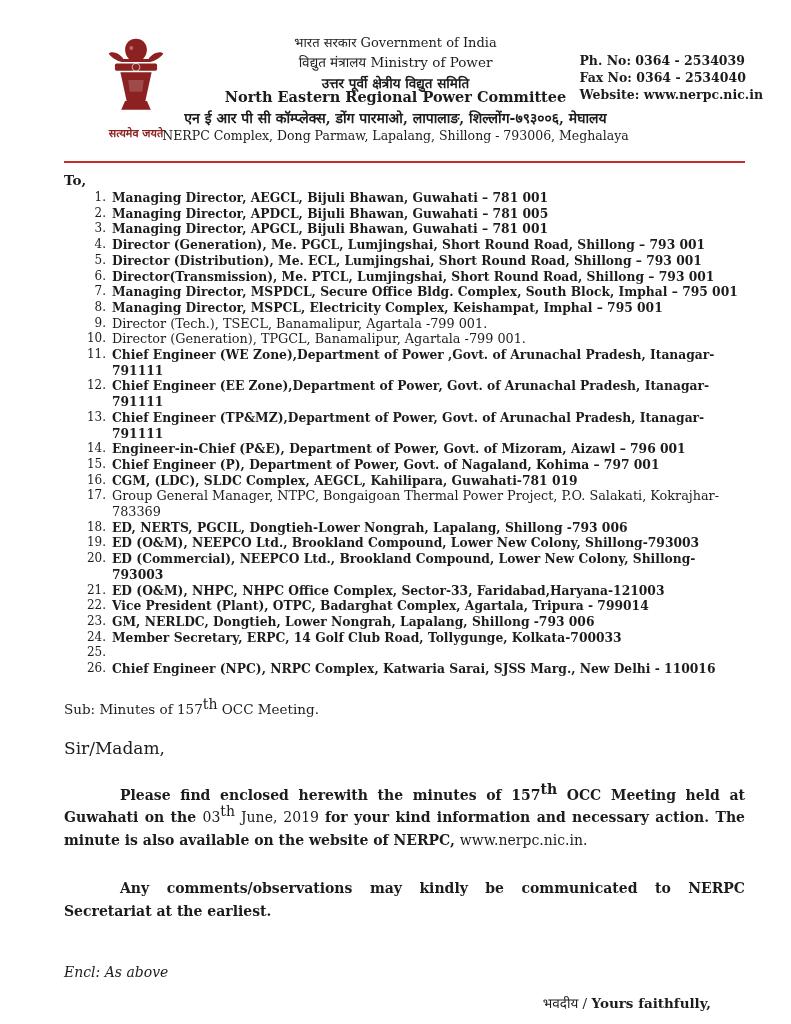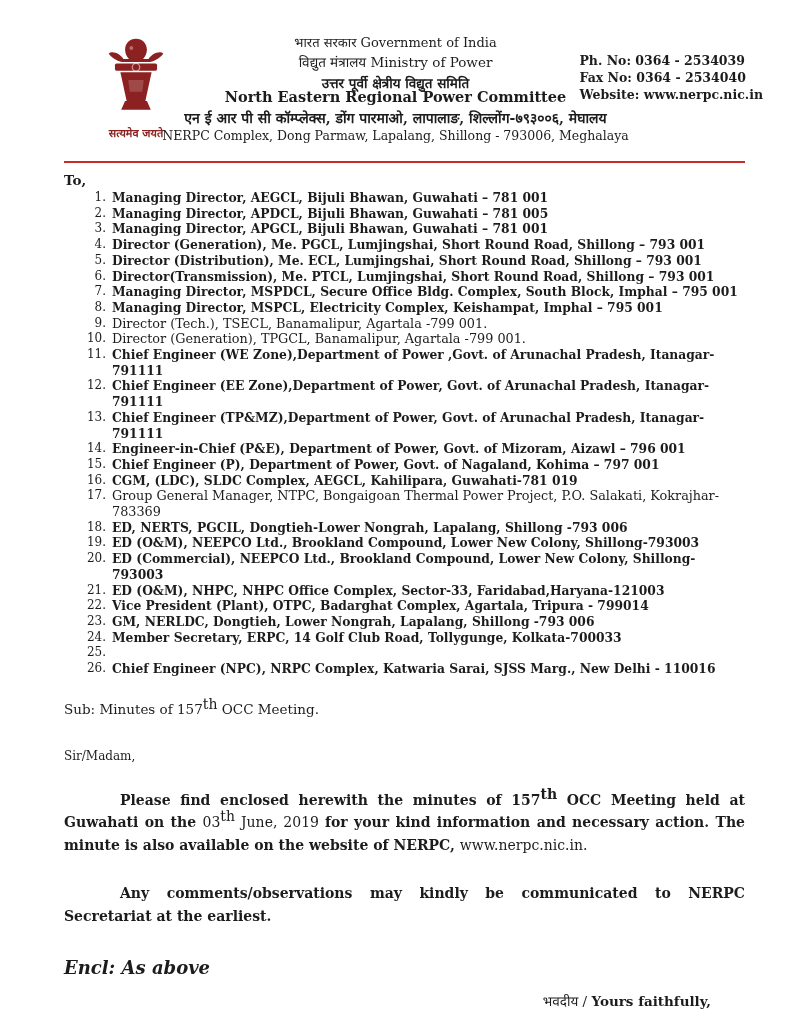--- a/index.html
+++ b/index.html
@@ -27,25 +27,25 @@
   
   .content{margin:0 46px 0 64px;}
   .ref-row{display:flex;justify-content:space-between;margin-top:12px;font-size:13.5px;font-weight:bold;}
   .ref-serial{font-style:italic;font-weight:normal;}
   .to-label{font-weight:bold;font-size:13.5px;margin-top:12px;}
   .recipients{margin-top:2px;margin-left:18px;}
   .recipient-row{display:flex;font-size:12.3px;font-weight:bold;line-height:15.7px;}
   .recipient-row .num{flex:0 0 24px;text-align:right;padding-right:6px;font-weight:normal;font-size:12px;}
   .recipient-row.plain{font-weight:normal;font-size:12.8px;}
   .subject{margin-top:24px;font-size:13.5px;}
-  .salutation{margin-top:32px;font-size:12px;}
+  .salutation{margin-top:21px;font-size:17px;}
   .para{margin-top:26px;font-size:14px;font-weight:bold;line-height:22.5px;text-align:justify;text-indent:56px;}
   .para .n{font-weight:normal;}
   sup{font-size:14px;line-height:0;}
-  .encl{margin-top:30px;font-style:italic;font-size:18px;font-weight:bold;}
+  .encl{margin-top:42px;font-style:italic;font-size:14px;}
   .closing{ text-align:right;padding-right:34px;margin-top:14px;font-size:13.5px;}
   .closing .b{font-weight:bold;}
 </style>
 </head>
 <body>
 
 <div class="page">
 
   <div class="letterhead">
 

